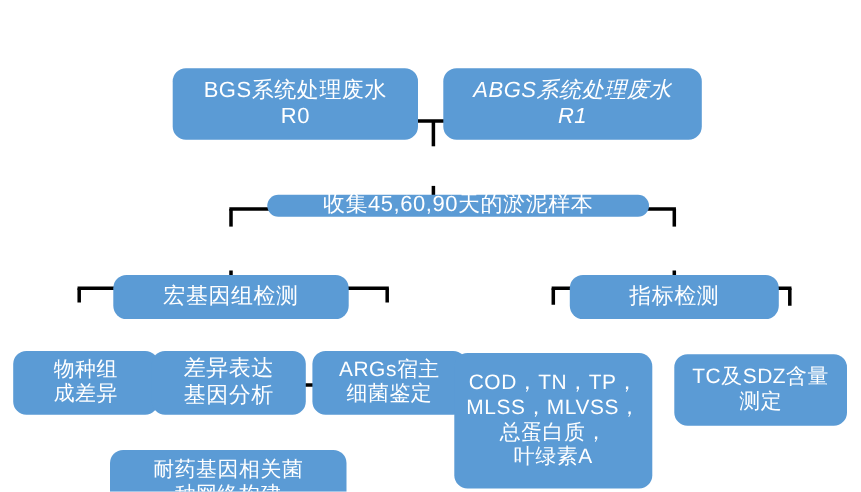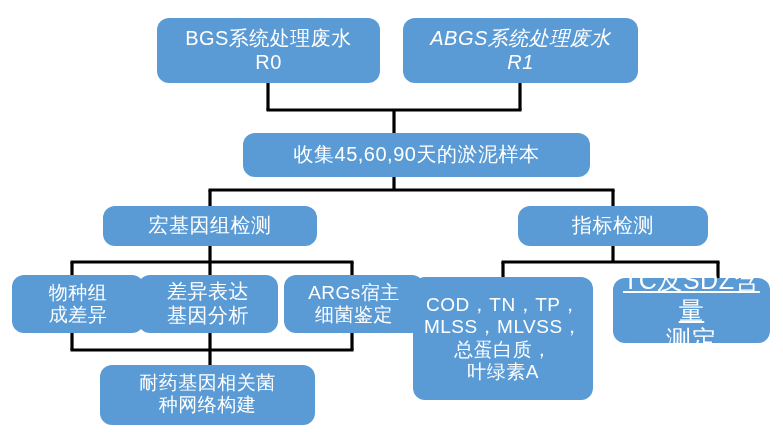--- a/index.html
+++ b/index.html
@@ -32,31 +32,32 @@
     display: flex;
     align-items: center;
     justify-content: center;
     text-align: center;
     box-sizing: border-box;
     line-height: 1.18;
     z-index: 2;
     padding: 2px 4px;
     white-space: pre-line;
     letter-spacing: 0.5px;
+    margin-top: 44px;
   }
   .n-bgs    { left:157px; top:18px;  width:223px; height:65px;  font-size:20px; }
   .n-abgs   { left:403px; top:18px;  width:235px; height:65px;  font-size:20px;font-style:italic; }
-  .n-collect{ left:243px; top:133px; width:347px; height:44px;  font-size:20px; }
+  .n-collect{ left:243px; top:133px; width:347px; height:20px;  font-size:20px; }
   .n-meta   { left:103px; top:206px; width:214px; height:40px;  font-size:20px; }
   .n-index  { left:518px; top:206px; width:190px; height:40px;  font-size:20px; }
   .n-species{ left:12px;  top:275px; width:132px; height:58px;  font-size:19px; }
   .n-deg    { left:138px; top:275px; width:140px; height:58px;  font-size:20px; }
   .n-args   { left:284px; top:275px; width:140px; height:58px;  font-size:19px; }
   .n-cod    { left:413px; top:277px; width:180px; height:123px; font-size:19px; }
-  .n-tc     { left:613px; top:278px; width:157px; height:65px;  font-size:25px;text-decoration:underline; }
+  .n-tc     { left:613px; top:278px; width:157px; height:65px;  font-size:19px; }
   .n-net    { left:100px; top:365px; width:215px; height:60px;  font-size:19px;font-family:Liberation Mono, monospace; }
 </style>
 </head>
 <body>
 
 <div id="canvas">
 
   <svg id="connectors" viewBox="0 0 783 447" xmlns="http://www.w3.org/2000/svg">
     <g stroke="#000000" stroke-width="3.2" fill="none" stroke-linecap="butt">
 

